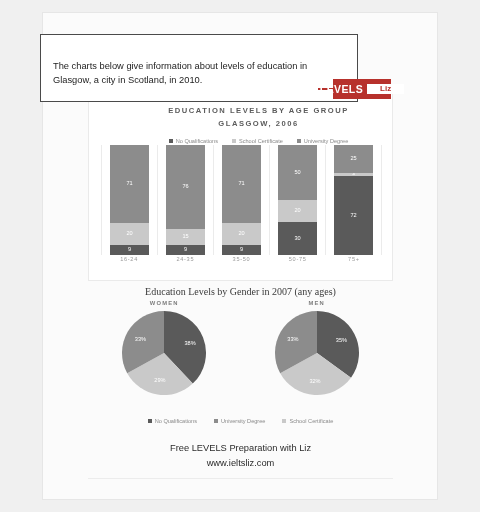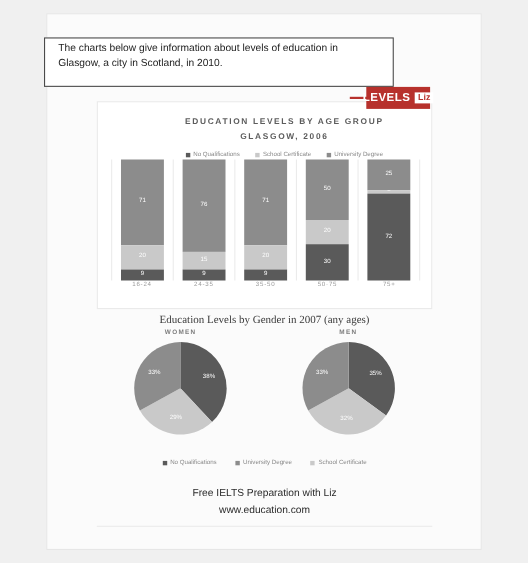--- a/index.html
+++ b/index.html
@@ -20,21 +20,21 @@
     left: 42px; top: 12px;
     width: 396px; height: 488px;
     background: #fbfbfb;
     border: 1px solid #e6e6e6;
   }
   
   .prompt-box {
     position: absolute;
     left: 40px; top: 34px;
     width: 318px;
-    padding: 1px 12px 13px 12px;
+    padding: 24px 12px 13px 12px;
     background: #ffffff;
     border: 1.6px solid #4a4a4a;
     z-index: 3;
   }
   .prompt-text {
     font-size: 9.3px;
     line-height: 1.55;
     color: #1d1d1d;
     font-family: "Liberation Sans", sans-serif;
   }
@@ -55,21 +55,21 @@
     font-size: 10.5px;
     font-weight: bold;
     letter-spacing: 0.4px;
     font-family: "Liberation Sans", sans-serif;
   }
   .logo-liz {
     background: #ffffff;
     color: #b7312c;
     font-size: 8px;
     font-weight: bold;
-    padding: 1px 3px;
+    padding: 1px 13px;
     line-height: 1;
     font-family: "Liberation Sans", sans-serif;
   }
   .logo-rule {
     position: absolute;
     left: 318px; top: 88px;
     width: 18px; height: 2px;
     background: #b7312c;
     z-index: 4;
   }
@@ -334,17 +334,17 @@
         <span class="legend-swatch" style="background: rgb(140, 140, 140);"></span>
         <span class="legend-label">University Degree</span>
       </div>
       <div class="legend-item">
         <span class="legend-swatch" style="background: rgb(201, 201, 201);"></span>
         <span class="legend-label">School Certificate</span>
       </div>
     </div>
 
   <div class="footer">
-    <div>Free IELTS Preparation with Liz</div>
-    <div>www.education.com</div>
+    <div>Free LEVELS Preparation with Liz</div>
+    <div>www.ieltsliz.com</div>
   </div>
   <div class="footer-rule"></div>
 </div>
 
 </body></html>

